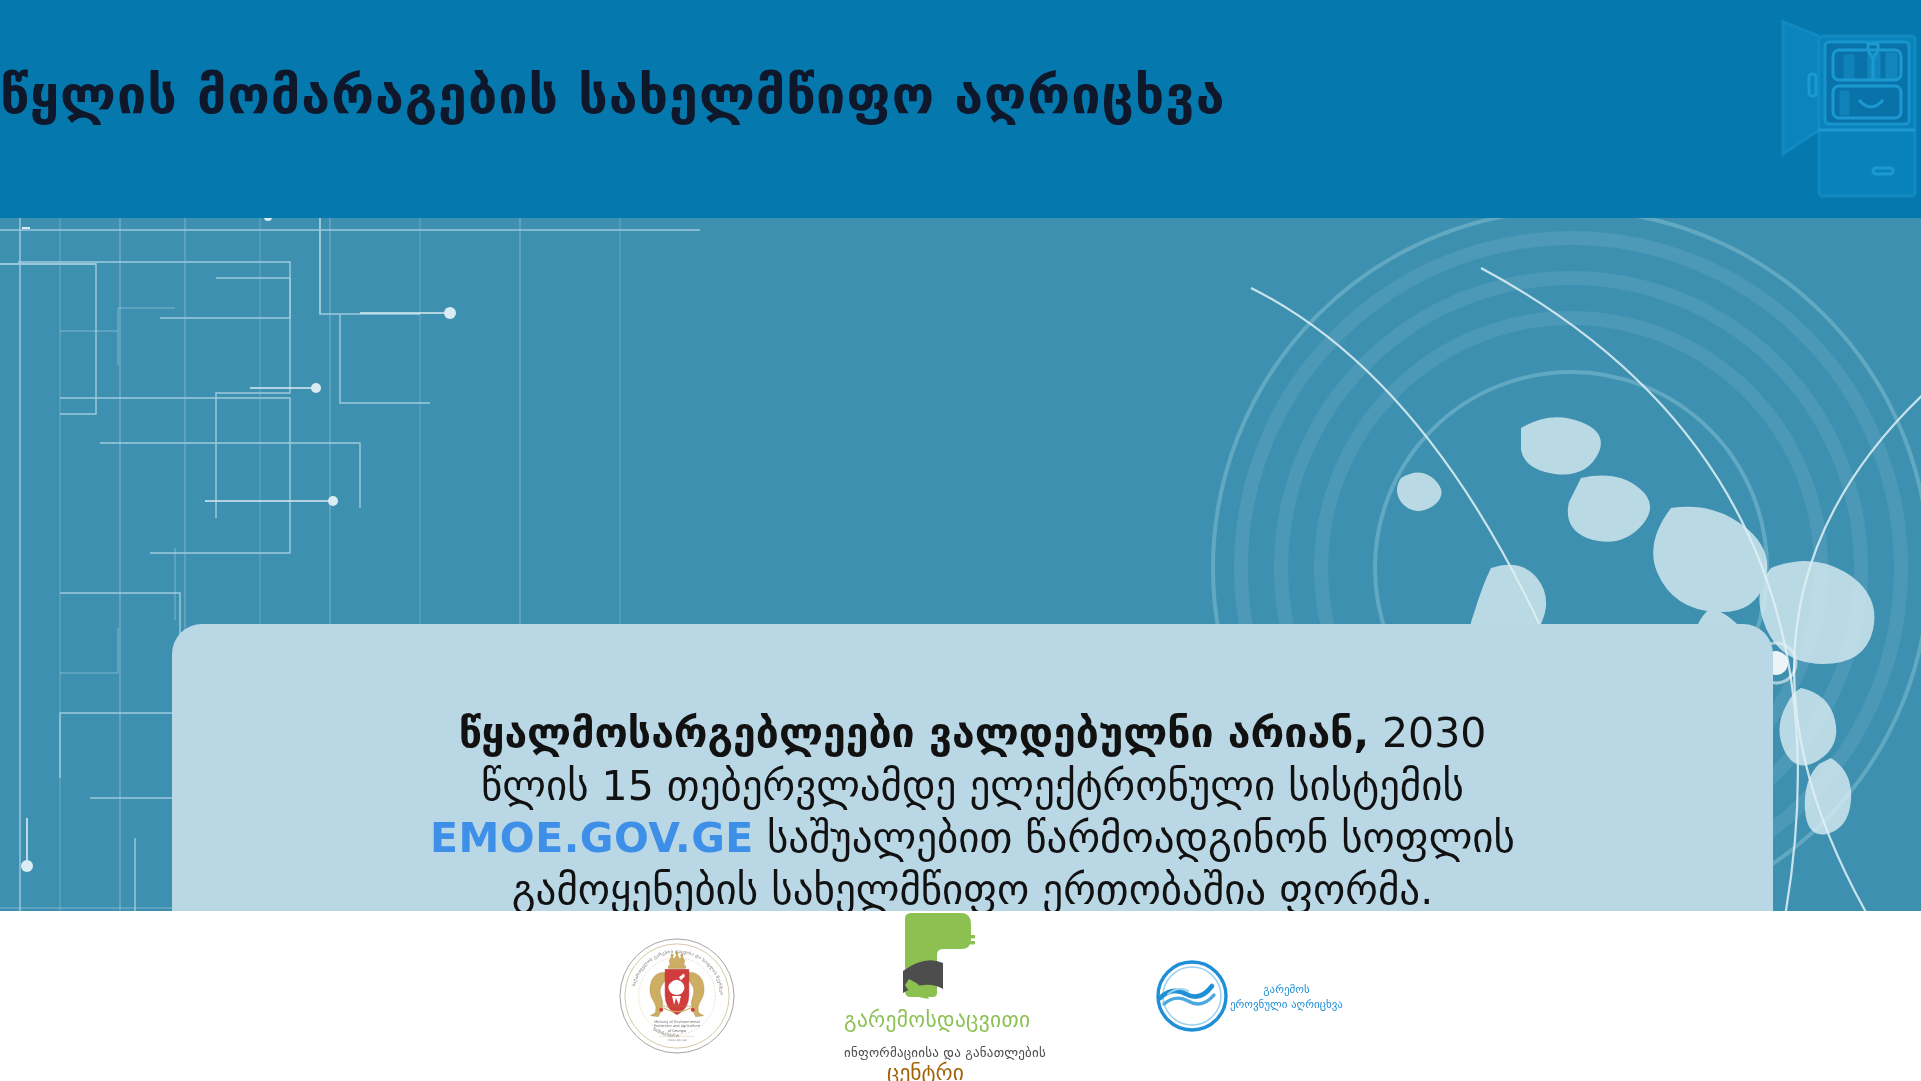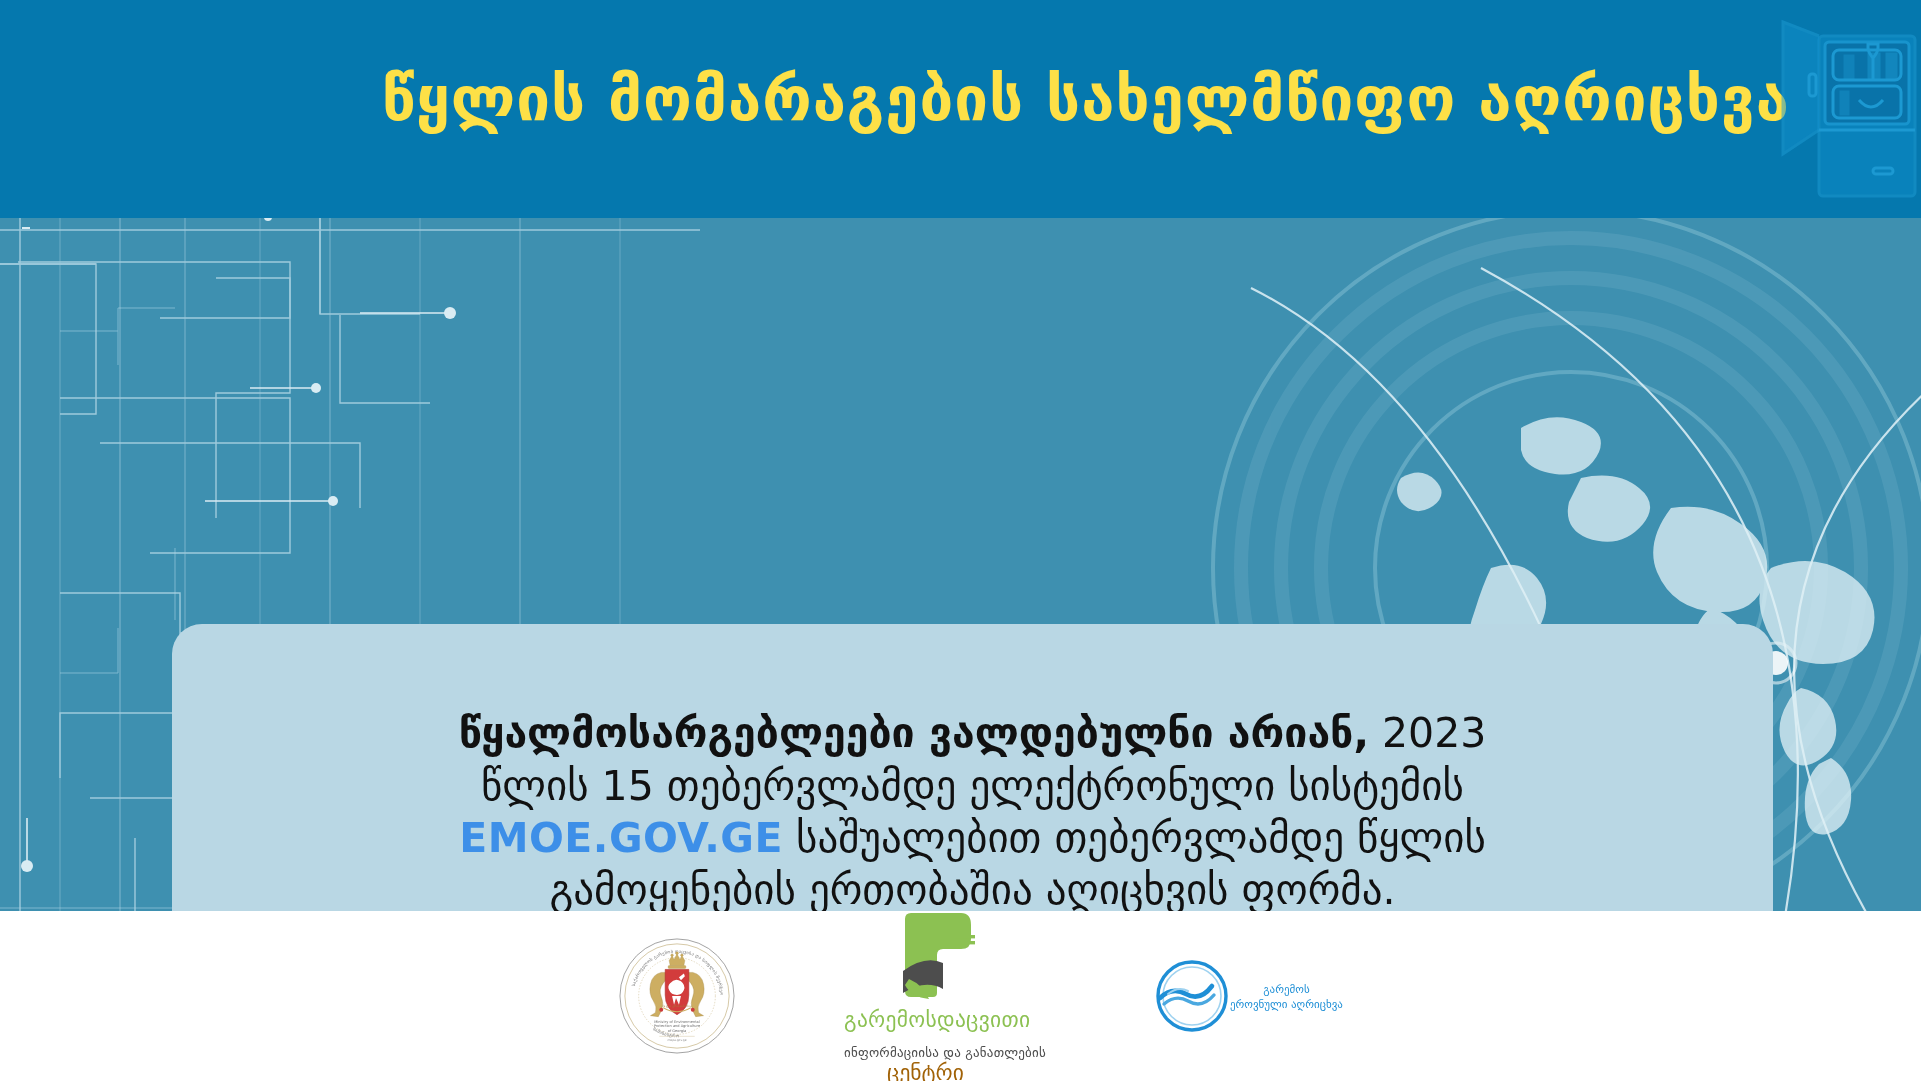--- a/index.html
+++ b/index.html
@@ -12,24 +12,24 @@
   #stage { position:absolute; inset:0; width:1921px; height:1081px; overflow:hidden; }
 
   
   .header {
     position:absolute; left:0; top:0; width:1921px; height:218px;
     background:#0578ae;
     overflow:hidden;
   }
   .header-title {
     position:absolute; left:0; top:68px; width:1790px;
-    text-align:right;
-    color:#fde047;
+    text-align:left;
+    color:#0f172a;
     font-family:"DejaVu Sans", sans-serif;
-    font-size:60px;
+    font-size:52px;
     font-weight:700;
     letter-spacing:1px;
     line-height:1.05;
     white-space:nowrap;
   }
   .fridge-art { position:absolute; right:0px; top:0px; width:140px; height:205px; }
 
   
   .midband {
     position:absolute; left:0; top:218px; width:1921px; height:693px;
@@ -207,30 +207,30 @@
         <path d="M400 210 q40 -16 74 4 q36 22 28 58 q-8 34 -50 34 q-46 0 -60 -44 q-10 -32 8 -52 z"></path>
         <path d="M430 330 q28 6 34 32 q6 26 -16 40 q-22 14 -34 -8 q-12 -24 2 -48 q6 -12 14 -16 z"></path>
         <path d="M460 400 q22 14 20 42 q-2 28 -24 34 q-20 4 -22 -24 q-2 -30 14 -46 z"></path>
         <path d="M30 120 q20 -12 34 2 q14 14 -2 26 q-18 12 -32 -4 q-8 -12 0 -24 z"></path>
       </g>
     </svg>
 
     <div class="card">
       <div class="card-text">
         <div class="line">
-          <span class="bold">წყალმოსარგებლეები ვალდებულნი არიან,</span><span> 2023</span>
+          <span class="bold">წყალმოსარგებლეები ვალდებულნი არიან,</span><span> 2030</span>
         </div>
         <div class="line">
           <span>წლის 15 თებერვლამდე ელექტრონული სისტემის</span>
         </div>
         <div class="line">
-          <span class="url">EMOE.GOV.GE</span><span> საშუალებით თებერვლამდე წყლის</span>
+          <span class="url">EMOE.GOV.GE</span><span> საშუალებით წარმოადგინონ სოფლის</span>
         </div>
         <div class="line">
-          <span>გამოყენების ერთობაშია აღიცხვის ფორმა.</span>
+          <span>გამოყენების სახელმწიფო ერთობაშია ფორმა.</span>
         </div>
       </div>
     </div>
   </div>
 
   <div class="footer">
     <div class="logos">
 
       <div class="logo">
         <svg class="seal" viewBox="0 0 120 120">

